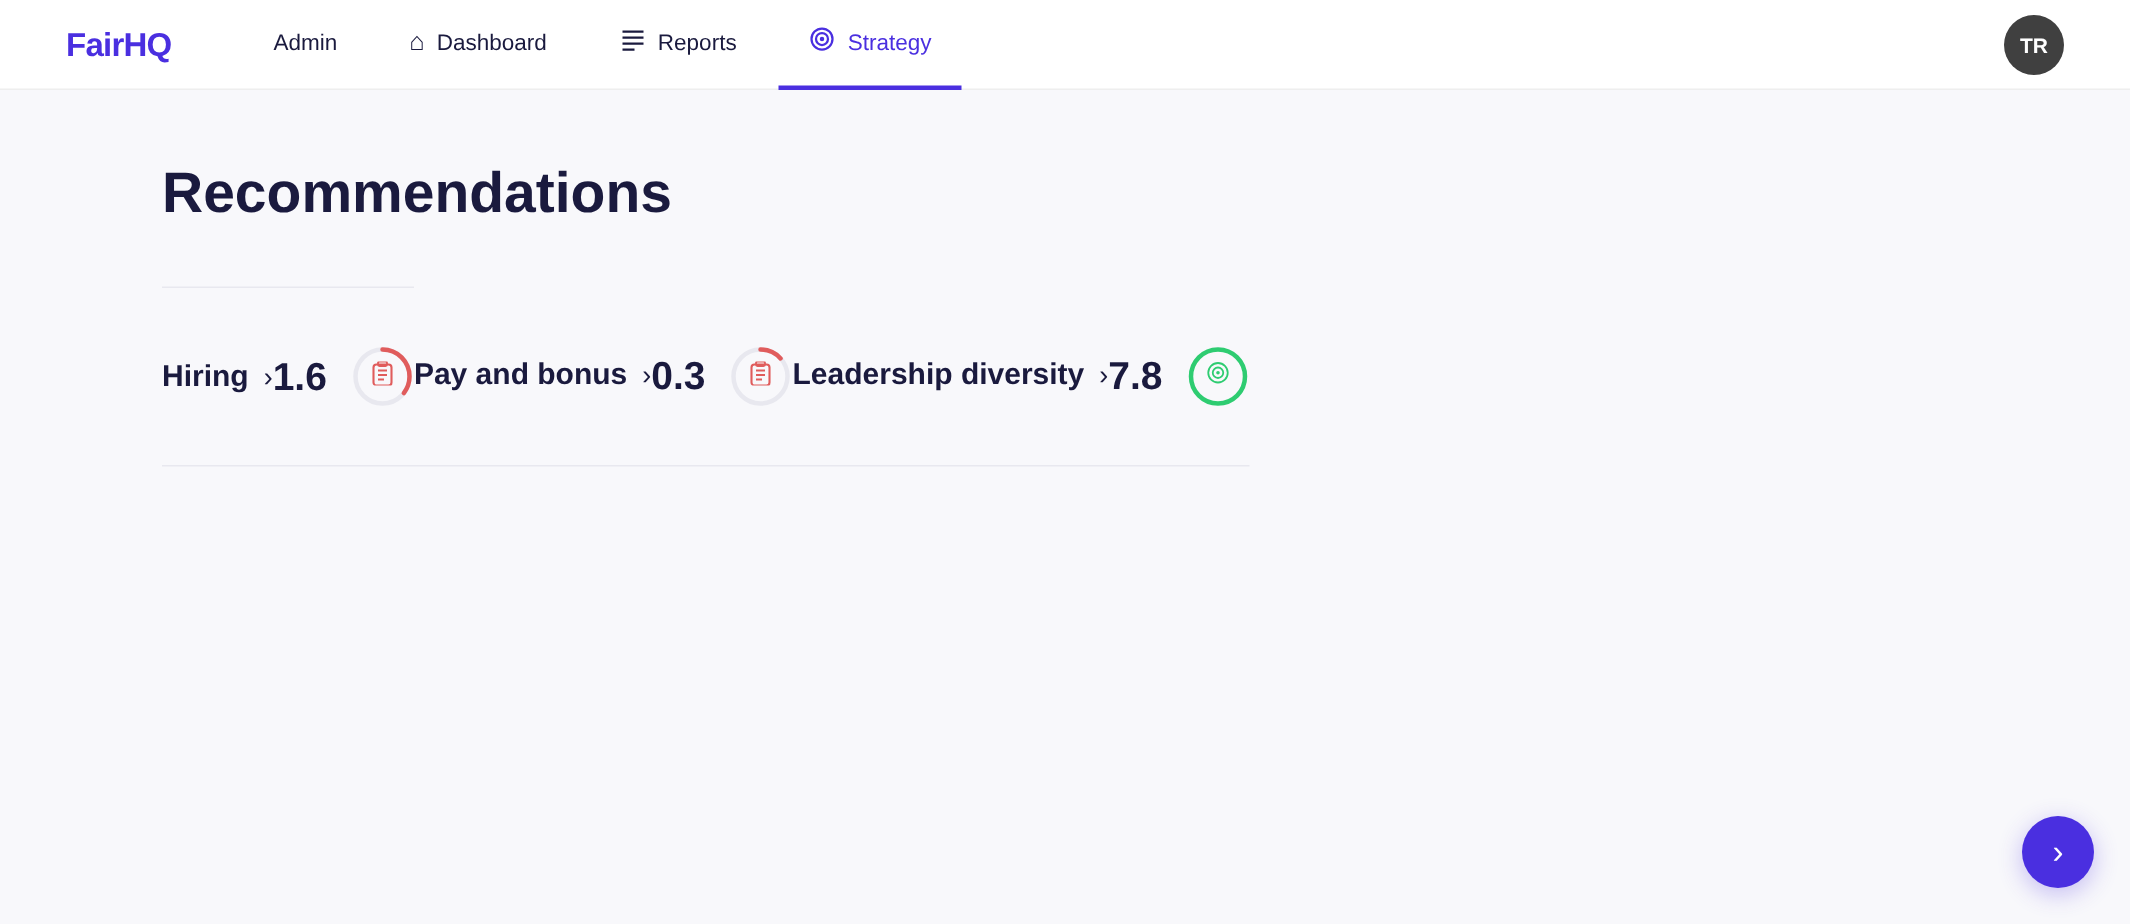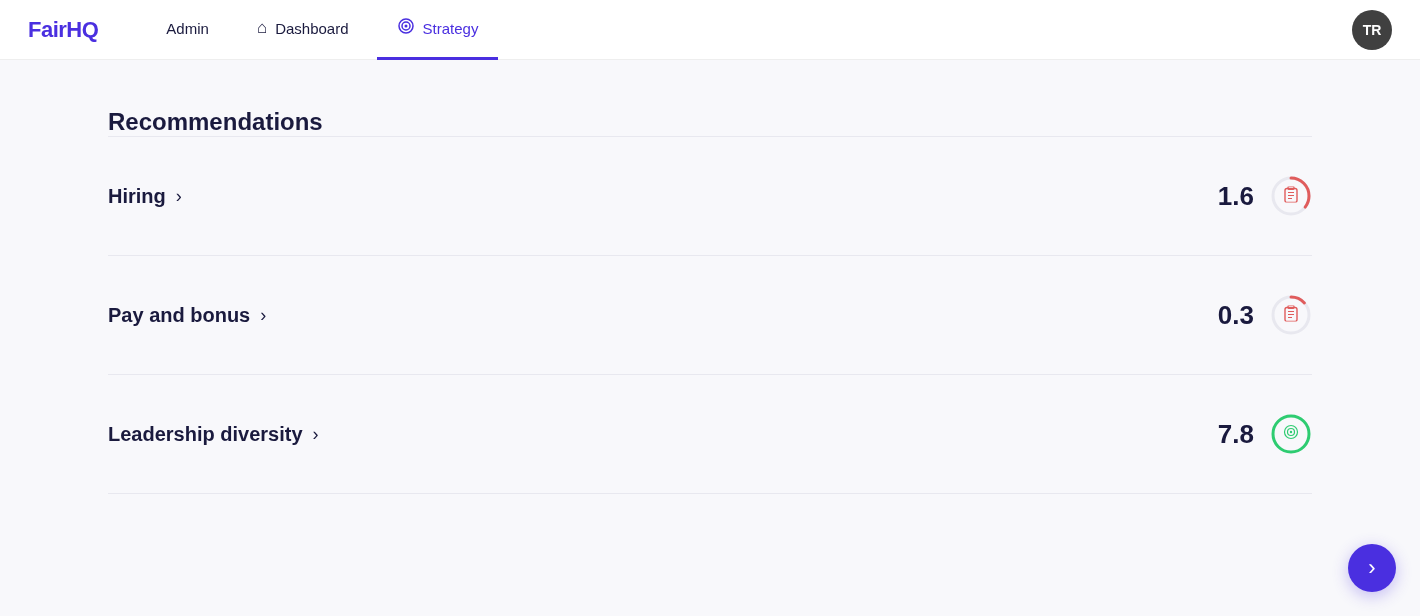--- a/index.html
+++ b/index.html
@@ -10,21 +10,21 @@
       width: 1420px;
       overflow: hidden;
     }
 
     
     nav {
       background: #fff;
       height: 60px;
       display: flex;
       align-items: center;
-      padding: 0 28px;
+      padding: 0 44px;
       border-bottom: 1px solid #eee;
       position: relative;
     }
     .nav-logo {
       font-size: 22px;
       font-weight: 800;
       color: #4a2fe0;
       margin-right: 48px;
       letter-spacing: -0.5px;
     }
@@ -70,30 +70,32 @@
       margin-left: auto;
       cursor: pointer;
     }
 
     
     main {
       padding: 48px 108px;
     }
 
     .page-title {
-      font-size: 24px;
+      font-size: 38px;
       font-weight: 800;
       color: #1a1a3e;
+      margin-bottom: 40px;
     }
 
     
     .rec-list {
       display: flex;
-      flex-direction: column;
+      flex-direction: row;
       gap: 0;
+      align-items: center;
     }
     .rec-row {
       display: flex;
       align-items: center;
       justify-content: space-between;
       padding: 38px 0;
       border-bottom: 1px solid #e8e8ef;
       cursor: pointer;
     }
     .rec-row:first-child { border-top: 1px solid #e8e8ef; }
@@ -149,20 +151,31 @@
 
 <nav>
   <div class="nav-logo">FairHQ</div>
   <div class="nav-links">
     <a class="nav-link">
       <span>Admin</span>
     </a>
     <a class="nav-link">
       <span class="nav-icon">⌂</span>
       <span>Dashboard</span>
+    </a>
+    <a class="nav-link">
+      <span class="nav-icon">
+        <svg width="18" height="18" viewBox="0 0 18 18" fill="none" xmlns="http://www.w3.org/2000/svg">
+          <line x1="2" y1="4" x2="16" y2="4" stroke="#1a1a3e" stroke-width="1.5"></line>
+          <line x1="2" y1="8" x2="16" y2="8" stroke="#1a1a3e" stroke-width="1.5"></line>
+          <line x1="2" y1="12" x2="16" y2="12" stroke="#1a1a3e" stroke-width="1.5"></line>
+          <line x1="2" y1="16" x2="10" y2="16" stroke="#1a1a3e" stroke-width="1.5"></line>
+        </svg>
+      </span>
+      <span>Reports</span>
     </a>
     <a class="nav-link active">
       <span class="nav-icon">
         <svg width="18" height="18" viewBox="0 0 18 18" fill="none" xmlns="http://www.w3.org/2000/svg">
           <circle cx="9" cy="9" r="7" stroke="#4a2fe0" stroke-width="1.5" fill="none"></circle>
           <circle cx="9" cy="9" r="4" stroke="#4a2fe0" stroke-width="1.5" fill="none"></circle>
           <circle cx="9" cy="9" r="1.5" fill="#4a2fe0"></circle>
         </svg>
       </span>
       <span>Strategy</span>

